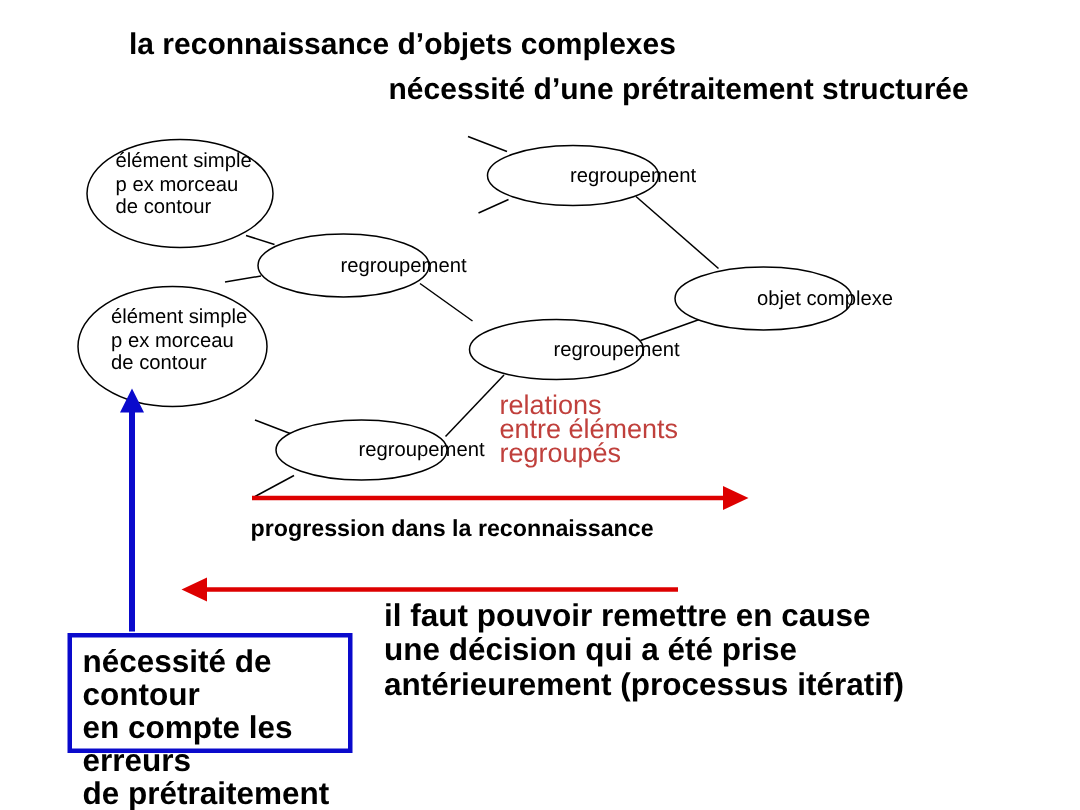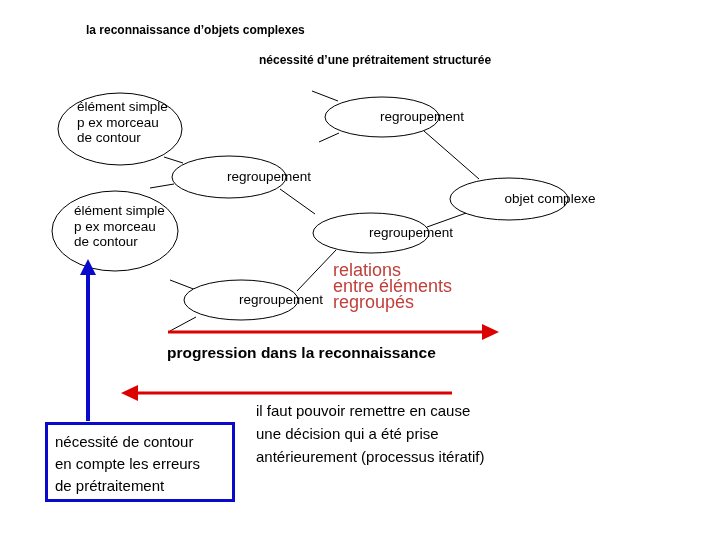--- a/index.html
+++ b/index.html
@@ -9,26 +9,26 @@
     --ink:#000000;
   }
   html,body{margin:0;padding:0;}
   body{
     width:720px;height:540px;position:relative;background:#ffffff;
     font-family:"Liberation Sans", sans-serif;color:var(--ink);
     overflow:hidden;
   }
   .abs{position:absolute;}
   .pre{white-space:pre-line;}
-  .title{font-weight:bold;font-size:12px;line-height:19px;}
+  .title{font-weight:bold;font-size:20px;line-height:19px;}
   .node-label{font-size:13.5px;line-height:15.5px;}
   .node-label.center{text-align:center;line-height:16px;padding-left:40px;}
   .annotation{font-size:18px;line-height:16px;color:var(--annotation-red);}
   .caption{font-weight:bold;font-size:15.5px;text-align:center;}
-  .para{font-weight:normal;font-size:15px;line-height:23px;}
+  .para{font-weight:bold;font-size:21px;line-height:23px;}
   .note-box{
     left:45px;top:422px;width:190px;height:80px;box-sizing:border-box;
     border:3px solid var(--blue);background:#ffffff;
   }
   .note-box .para{margin:6px 0 0 7px;line-height:22px;}
   svg{position:absolute;left:0;top:0;}
   .black-line{stroke:var(--ink);stroke-width:1;fill:none;}
   .node-shape{stroke:var(--ink);stroke-width:1;fill:#ffffff;}
   .red-shaft{stroke:var(--red);stroke-width:3;fill:none;}
   .red-head{fill:var(--red);stroke:none;}

